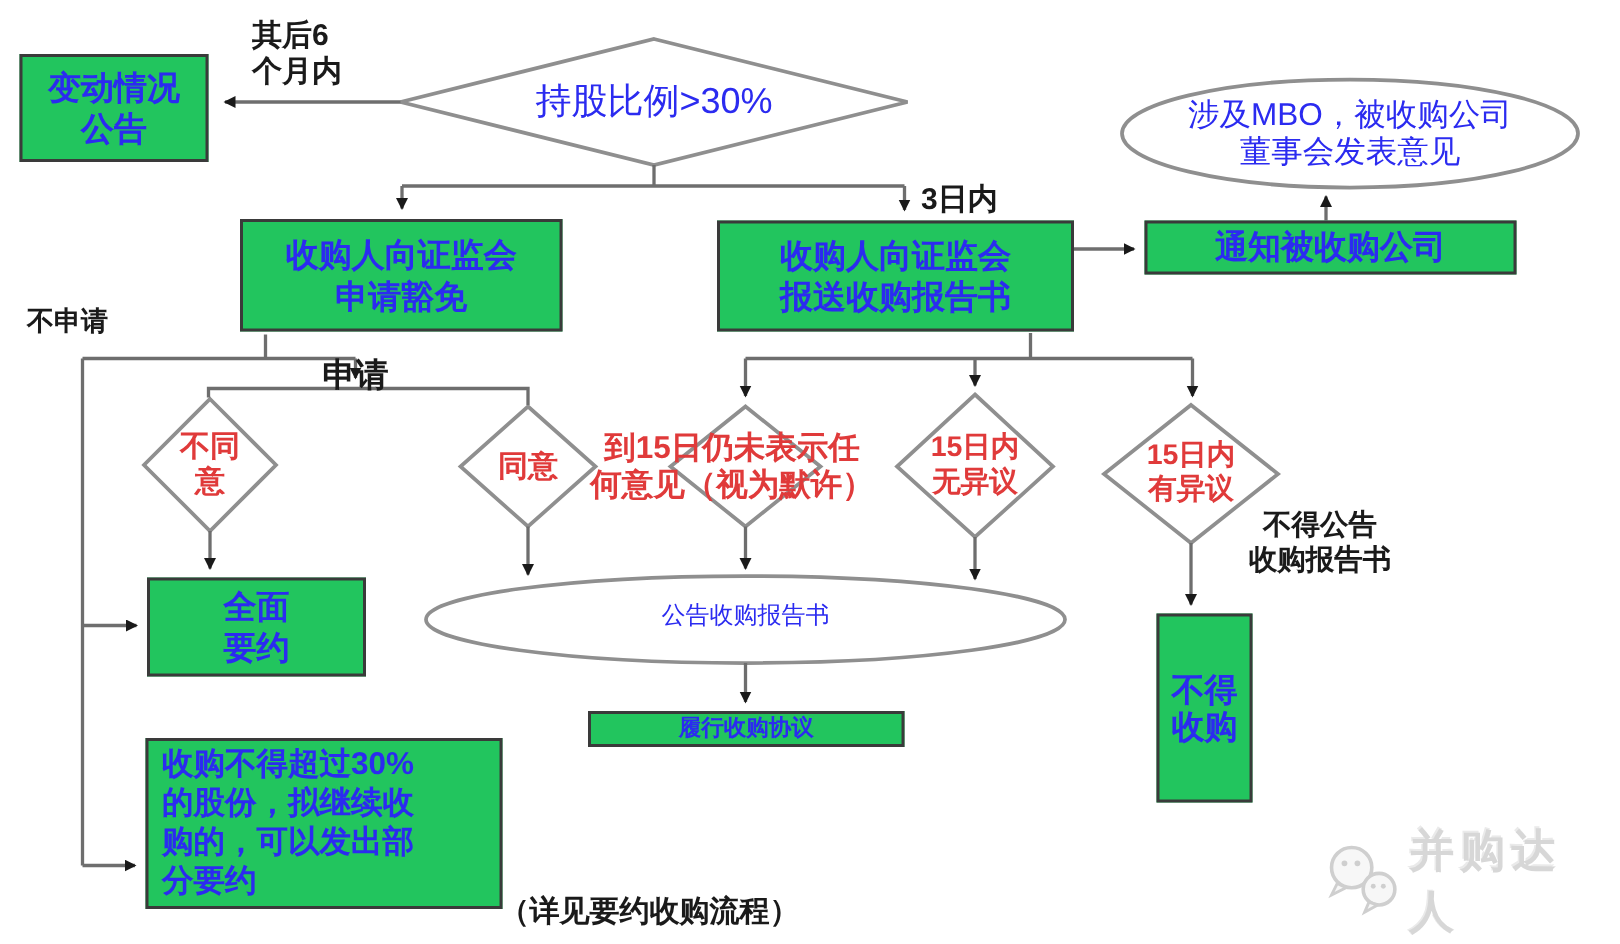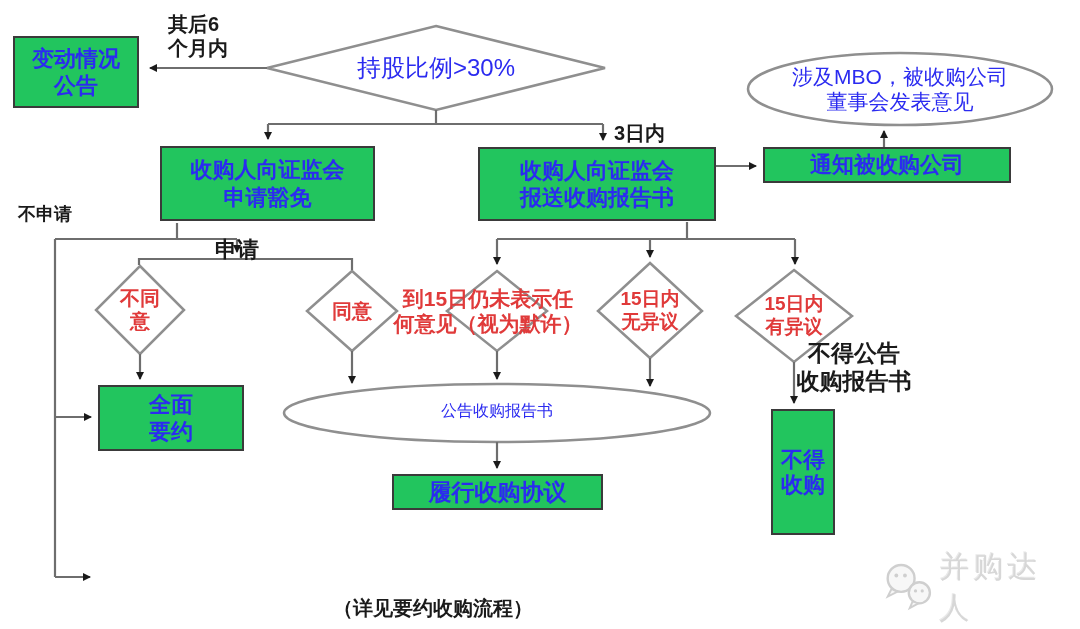--- a/index.html
+++ b/index.html
@@ -25,21 +25,21 @@
   }
   .etext {
     position:absolute; display:flex; align-items:center; justify-content:center;
     text-align:center; color:#2b2bf0; font-weight:normal;
     white-space:pre-line; line-height:1.2;
   }
   .vert { word-break:break-all; line-height:1.15; }
   .leftalign { text-align:left; justify-content:flex-start; padding:4px 6px 4px 9px; }
   #watermark {
     position:absolute; left:880px; top:552px; width:190px; height:72px;
-    display:flex; align-items:center; color:#d2d2d2; font-weight:normal;
+    display:flex; align-items:center; color:#d2d2d2; font-weight:bold;
   }
   #watermark .wm-text {
     font-size:30px; letter-spacing:4px; color:#d7d7d7;
     text-shadow:1px 1px 0 #ffffff, -1px -1px 0 #eaeaea;
   }
 </style>
 </head>
 <body>
 
 <div id="canvas">
@@ -98,24 +98,28 @@
 申请豁免</div>
 
   <div class="box" style="left:478px; top:147px; width:238px; height:74px; font-size:22px;">收购人向证监会
 报送收购报告书</div>
 
   <div class="box" style="left:763px; top:147px; width:248px; height:36px; font-size:22px;">通知被收购公司</div>
 
   <div class="box" style="left:98px; top:385px; width:146px; height:66px; font-size:22px;">全面
 要约</div>
 
-  <div class="box" style="left:392px; top:474px; width:211px; height:36px; font-size:23px;">履行收购协议</div>
+  <div class="box" style="left:392px; top:474px; width:211px; height:24px; font-size:15px;">履行收购协议</div>
 
   <div class="box vert" style="left:771px; top:409px; width:64px; height:126px; font-size:22px;">不得收购</div>
 
+  <div class="box leftalign" style="left:97px; top:492px; width:238px; height:114px; font-size:21px;">收购不得超过30%
+的股份，拟继续收
+购的，可以发出部
+分要约</div>
 
   <div class="etext" style="left:306px; top:50px; width:260px; height:36px; font-size:24px;">持股比例&gt;30%</div>
 
   <div class="etext" style="left:758px; top:60px; width:284px; height:58px; font-size:21px;">涉及MBO，被收购公司
 董事会发表意见</div>
 
   <div class="etext" style="left:300px; top:395px; width:394px; height:32px; font-size:16px;">公告收购报告书</div>
 
   <div class="dtext vert" style="left:118px; top:268px; width:44px; height:84px; font-size:20px;">不同意</div>
 
@@ -132,21 +136,21 @@
 
   <div class="lbl" style="left:168px; top:12px; font-size:20px;">其后6
 个月内</div>
 
   <div class="lbl" style="left:614px; top:121px; font-size:20px;">3日内</div>
 
   <div class="lbl" style="left:18px; top:204px; font-size:18px;">不申请</div>
 
   <div class="lbl" style="left:215px; top:215px; font-size:22px;margin-top:22px;">申请</div>
 
-  <div class="lbl" style="left:776px; top:340px; width:156px; font-size:23px; text-align:center;">不得公告
+  <div class="lbl" style="left:802px; top:340px; width:156px; font-size:19px; text-align:center;">不得公告
 收购报告书</div>
 
   <div class="lbl" style="left:333px; top:596px; font-size:20px;">（详见要约收购流程）</div>
 
   <div id="watermark">
     <svg width="62" height="58" viewBox="0 0 62 58" xmlns="http://www.w3.org/2000/svg">
       <g stroke="#cfcfcf" stroke-width="2.5" fill="#f7f7f7">
         <circle cx="22" cy="19" r="14"></circle>
         <path d="M12,30 L8,38 L18,33 Z" stroke-width="2"></path>
         <circle cx="41" cy="34" r="11"></circle>

